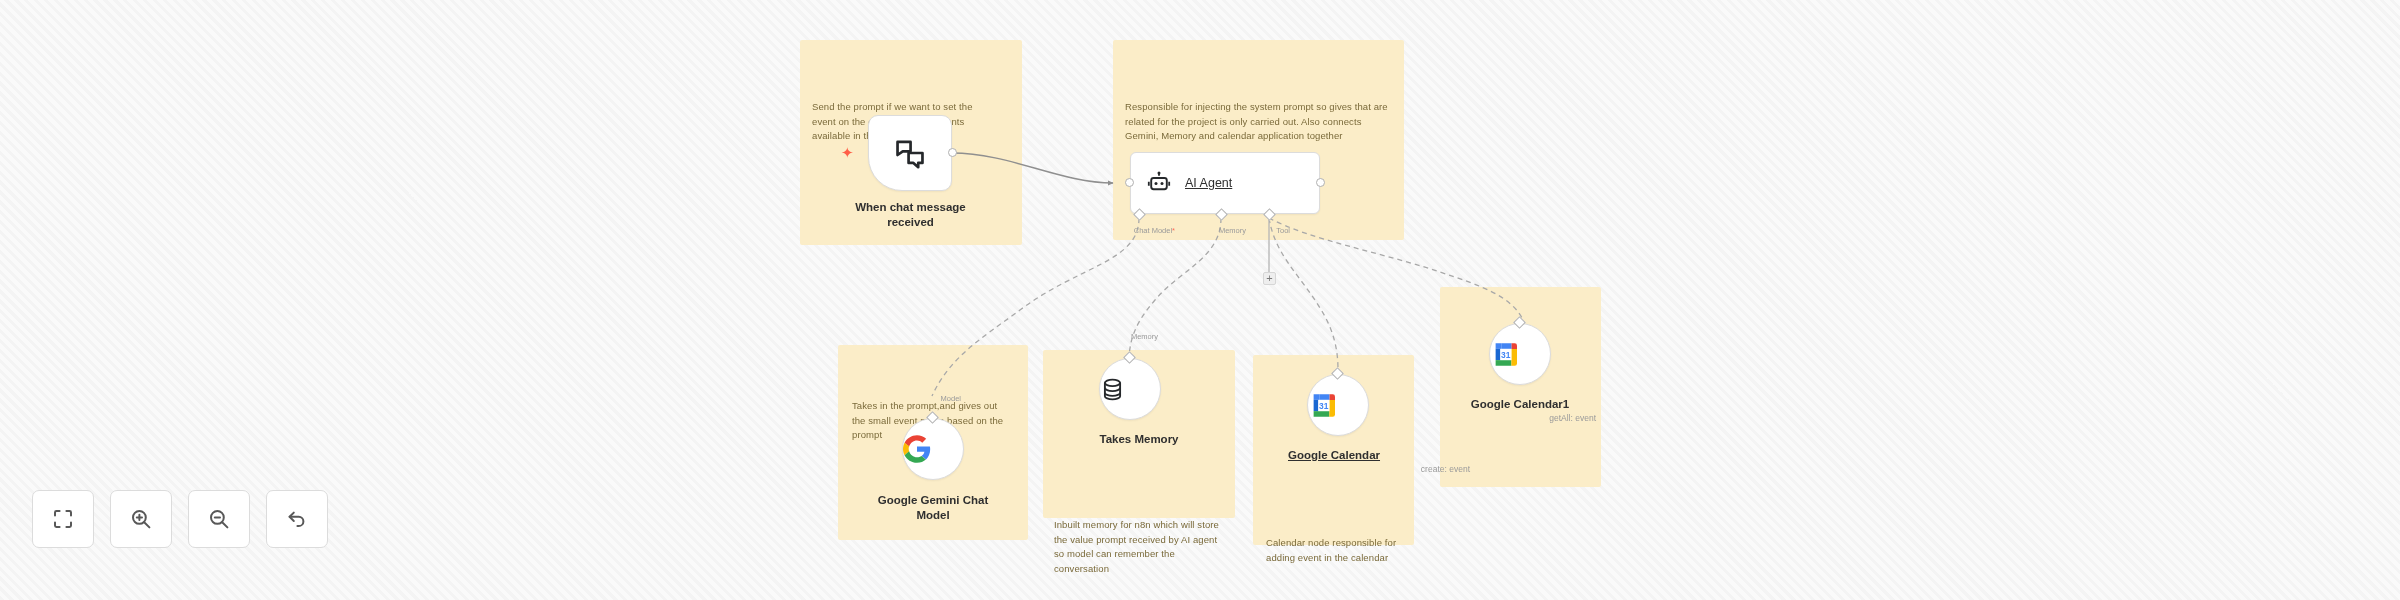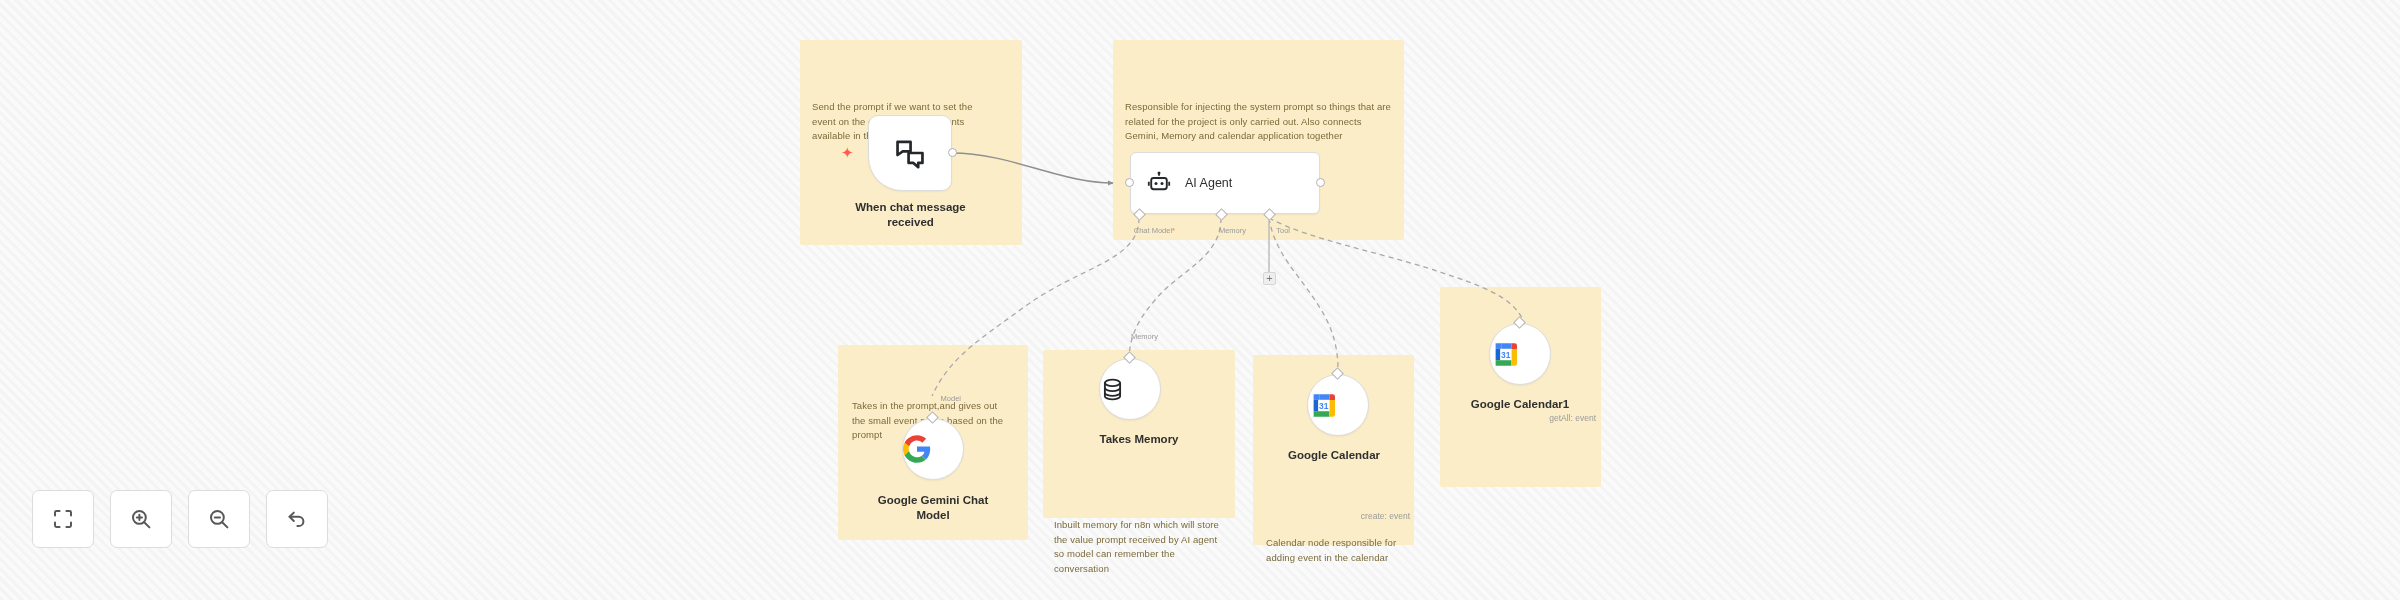--- a/index.html
+++ b/index.html
@@ -76,20 +76,21 @@
     display: flex;
     align-items: center;
     padding-left: 16px;
     gap: 14px;
     box-shadow: 0 1px 2px rgba(0,0,0,.05);
   }
   .agent-label {
     font-size: 12.5px;
     color: #2f2f2f;
     font-weight: 400;
+    text-decoration: underline;
   }
 
   .round-node {
     width: 62px;
     height: 62px;
     background: #ffffff;
     border: 1px solid #dcdcdc;
     border-radius: 50%;
     display: flex;
     align-items: center;
@@ -179,21 +180,21 @@
 </style>
 </head>
 <body>
 
 <div id="canvas">
 
   <div class="sticky" style="left:800px; top:40px; width:222px; height:205px;"></div>
   <div class="sticky-text" style="left:812px; top:52px; width:182px;">Send the prompt if we want to set the event on the calendar or get events available in the calendar</div>
 
   <div class="sticky" style="left:1113px; top:40px; width:291px; height:200px;"></div>
-  <div class="sticky-text" style="left:1125px; top:52px; width:270px;">Responsible for injecting the system prompt so things that are related for the project is only carried out. Also connects Gemini, Memory and calendar application together</div>
+  <div class="sticky-text" style="left:1125px; top:52px; width:270px;">Responsible for injecting the system prompt so gives that are related for the project is only carried out. Also connects Gemini, Memory and calendar application together</div>
 
   <div class="sticky" style="left:838px; top:345px; width:190px; height:195px;"></div>
   <div class="sticky-text" style="left:852px; top:351px; width:160px;">Takes in the prompt,and gives out the small event name based on the prompt</div>
 
   <div class="sticky" style="left:1043px; top:350px; width:192px; height:168px;"></div>
   <div class="sticky-text" style="left:1054px; top:470px; width:175px;">Inbuilt memory for n8n which will store the value prompt received by AI agent so model can remember the conversation</div>
 
   <div class="sticky" style="left:1253px; top:355px; width:161px; height:190px;"></div>
   <div class="sticky-text" style="left:1266px; top:488px; width:142px;">Calendar node responsible for adding event in the calendar</div>
 
@@ -299,22 +300,22 @@
         <path fill="#1967D2" d="M10 14h10v20H10z"></path>
         <path fill="#34A853" d="M10 34h28v10H10z"></path>
         <path fill="#FBBC04" d="M38 14v30h6a4 4 0 004-4V14z"></path>
         <path fill="#EA4335" d="M38 4h6a4 4 0 014 4v6H38z"></path>
         <path fill="#4285F4" d="M20 4h18v10H20z"></path>
         <rect x="18" y="14" width="20" height="20" fill="#fff"></rect>
         <text x="28" y="30" font-family="'Liberation Sans',sans-serif" font-size="15" font-weight="bold" fill="#4285F4" text-anchor="middle">31</text>
       </svg>
     </div>
   </div>
-  <div class="node-title" style="left:1258px; top:448px; width:152px;">Google Calendar</div>
-  <div class="node-subtitle" style="left:1258px; top:464px; width:152px;margin-top:47px;">create: event</div>
+  <div class="node-title" style="left:1258px; top:448px; width:152px;text-decoration:underline;">Google Calendar</div>
+  <div class="node-subtitle" style="left:1318px; top:464px; width:152px;">create: event</div>
 
   <div class="node" style="left:1489px; top:323px;">
     <div class="port-diamond" style="left:26px; top:-5px;"></div>
     <div class="round-node">
       <svg width="27" height="27" viewBox="0 0 48 48">
         <rect x="10" y="10" width="28" height="28" fill="#fff"></rect>
         <path fill="#4285F4" d="M10 4h10v10H10z"></path>
         <path fill="#1967D2" d="M10 14h10v20H10z"></path>
         <path fill="#34A853" d="M10 34h28v10H10z"></path>
         <path fill="#FBBC04" d="M38 14v30h6a4 4 0 004-4V14z"></path>

